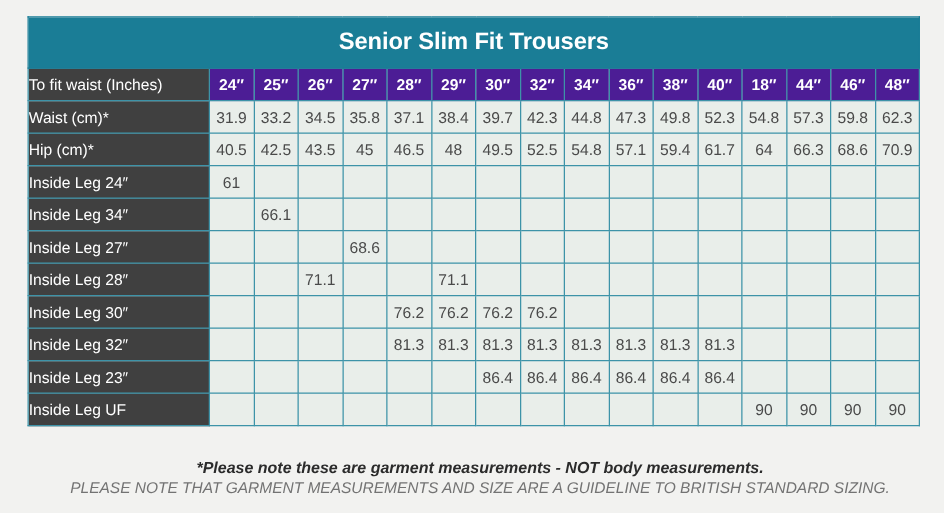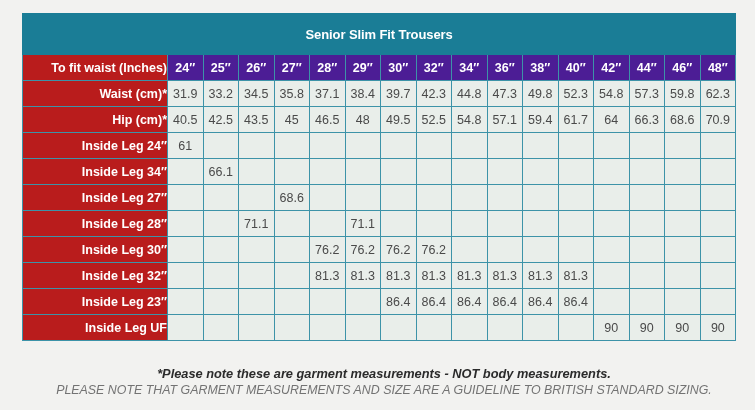--- a/index.html
+++ b/index.html
@@ -34,44 +34,44 @@
   }
   table.size-chart td,
   table.size-chart th {
     padding: 0;
     margin: 0;
   }
   
   .title-cell {
     background: #1a7d96;
     color: #ffffff;
-    font-size: 13px;
+    font-size: 19px;
     font-weight: bold;
     text-align: center;
     height: 40px;
     letter-spacing: -0.1px;
     border: 1px solid #1a7d96;
   }
   
   .col-head {
     background: #4c1d95;
     color: #ffffff;
     font-size: 12.5px;
     font-weight: bold;
     text-align: center;
     height: 25px;
     border: 1px solid #3d93a8;
   }
   
   .row-label {
-    background: #b91c1c;
+    background: #404040;
     color: #ffffff;
     font-size: 12.5px;
-    font-weight: bold;
-    text-align: right;
+    font-weight: normal;
+    text-align: left;
     padding-left: 7px;
     height: 25px;
     border: 1px solid #3d93a8;
     white-space: nowrap;
   }
   
   .data-cell {
     background: #e9eeea;
     color: #4a4a4a;
     font-size: 12.5px;
@@ -146,21 +146,21 @@
             <th class="col-head">26″</th>
             <th class="col-head">27″</th>
             <th class="col-head">28″</th>
             <th class="col-head">29″</th>
             <th class="col-head">30″</th>
             <th class="col-head">32″</th>
             <th class="col-head">34″</th>
             <th class="col-head">36″</th>
             <th class="col-head">38″</th>
             <th class="col-head">40″</th>
-            <th class="col-head">42″</th>
+            <th class="col-head">18″</th>
             <th class="col-head">44″</th>
             <th class="col-head">46″</th>
             <th class="col-head">48″</th>
           </tr>
       </thead>
       <tbody id="table-body">
           <tr>
             <th class="row-label">Waist (cm)*</th>
             <td class="data-cell">31.9</td>
             <td class="data-cell">33.2</td>

